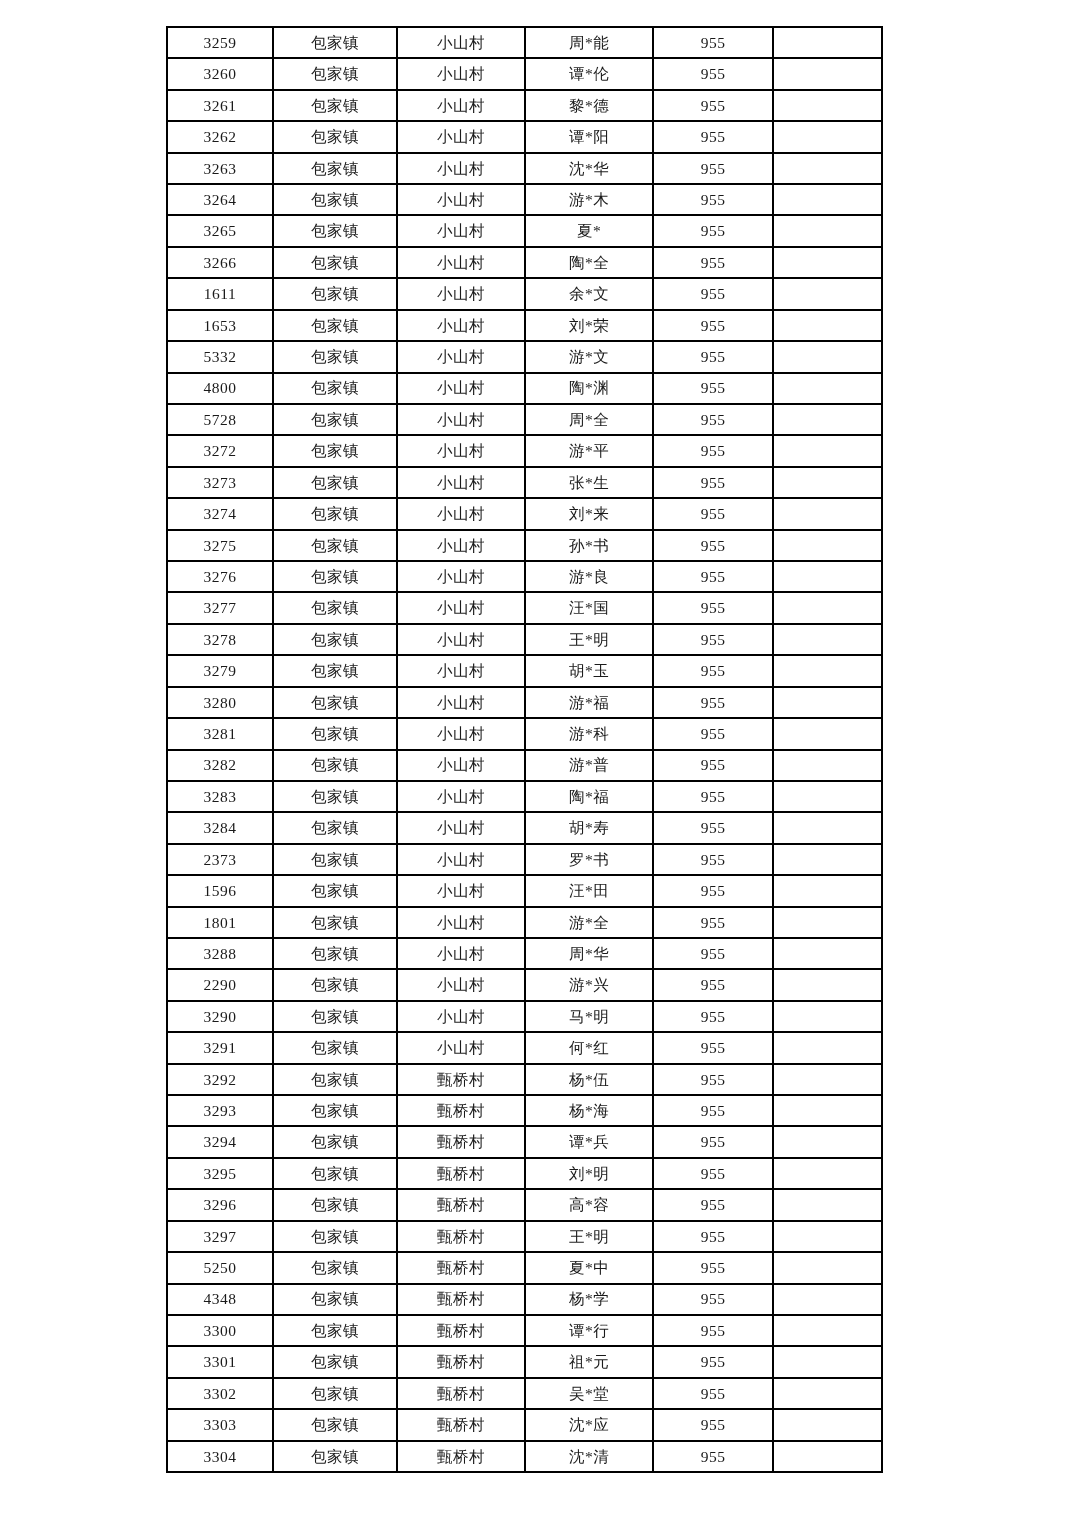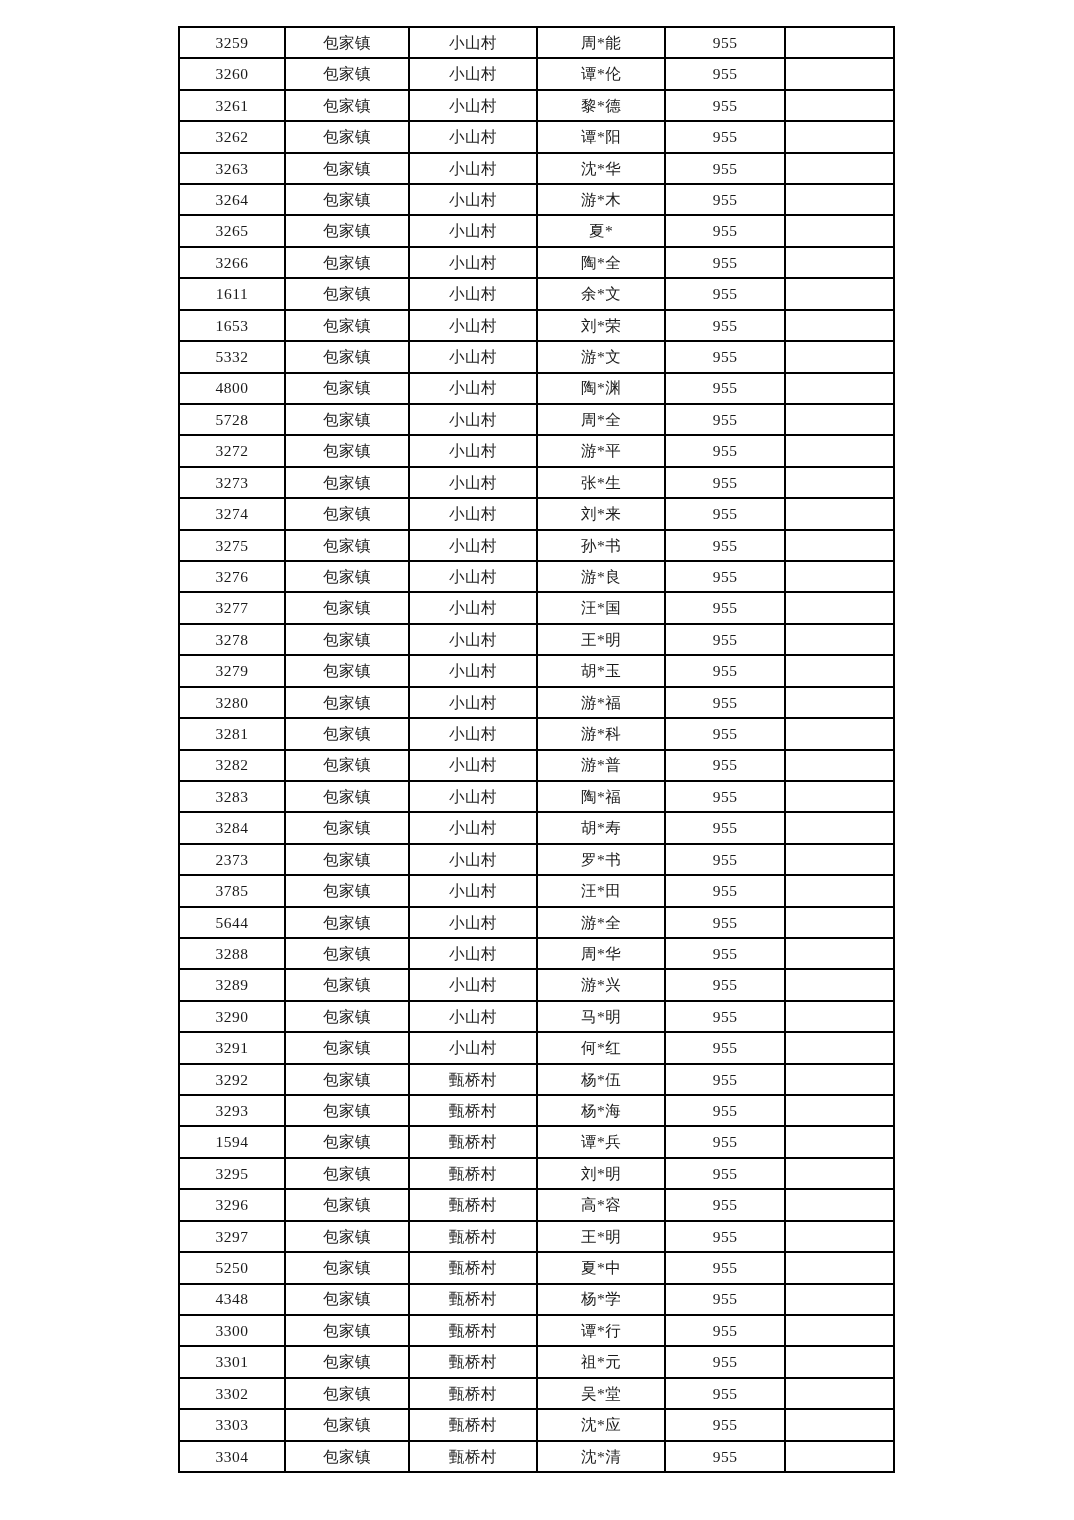--- a/index.html
+++ b/index.html
@@ -16,21 +16,21 @@
   }
   .page {
     position: absolute;
     inset: 0;
     background: #ffffff;
     overflow: hidden;
   }
   
   .table-grid {
     position: absolute;
-    left: 178px;
+    left: 166px;
     top: 26px;
     width: 717px;
     height: 1447px;
     box-sizing: border-box;
     display: grid;
     grid-template-columns: 104px 122px 126px 126px 118px 1fr;
     grid-auto-rows: 1fr;
     gap: 2px;
     padding: 2px;
     background: #000000;
@@ -263,45 +263,45 @@
 </div>
       <div class="row">
   <div class="cell">2373</div>
   <div class="cell">包家镇</div>
   <div class="cell">小山村</div>
   <div class="cell">罗*书</div>
   <div class="cell">955</div>
   <div class="cell"></div>
 </div>
       <div class="row">
-  <div class="cell">3785</div>
+  <div class="cell">1596</div>
   <div class="cell">包家镇</div>
   <div class="cell">小山村</div>
   <div class="cell">汪*田</div>
   <div class="cell">955</div>
   <div class="cell"></div>
 </div>
       <div class="row">
-  <div class="cell">5644</div>
+  <div class="cell">1801</div>
   <div class="cell">包家镇</div>
   <div class="cell">小山村</div>
   <div class="cell">游*全</div>
   <div class="cell">955</div>
   <div class="cell"></div>
 </div>
       <div class="row">
   <div class="cell">3288</div>
   <div class="cell">包家镇</div>
   <div class="cell">小山村</div>
   <div class="cell">周*华</div>
   <div class="cell">955</div>
   <div class="cell"></div>
 </div>
       <div class="row">
-  <div class="cell">3289</div>
+  <div class="cell">2290</div>
   <div class="cell">包家镇</div>
   <div class="cell">小山村</div>
   <div class="cell">游*兴</div>
   <div class="cell">955</div>
   <div class="cell"></div>
 </div>
       <div class="row">
   <div class="cell">3290</div>
   <div class="cell">包家镇</div>
   <div class="cell">小山村</div>
@@ -327,21 +327,21 @@
 </div>
       <div class="row">
   <div class="cell">3293</div>
   <div class="cell">包家镇</div>
   <div class="cell">甄桥村</div>
   <div class="cell">杨*海</div>
   <div class="cell">955</div>
   <div class="cell"></div>
 </div>
       <div class="row">
-  <div class="cell">1594</div>
+  <div class="cell">3294</div>
   <div class="cell">包家镇</div>
   <div class="cell">甄桥村</div>
   <div class="cell">谭*兵</div>
   <div class="cell">955</div>
   <div class="cell"></div>
 </div>
       <div class="row">
   <div class="cell">3295</div>
   <div class="cell">包家镇</div>
   <div class="cell">甄桥村</div>

